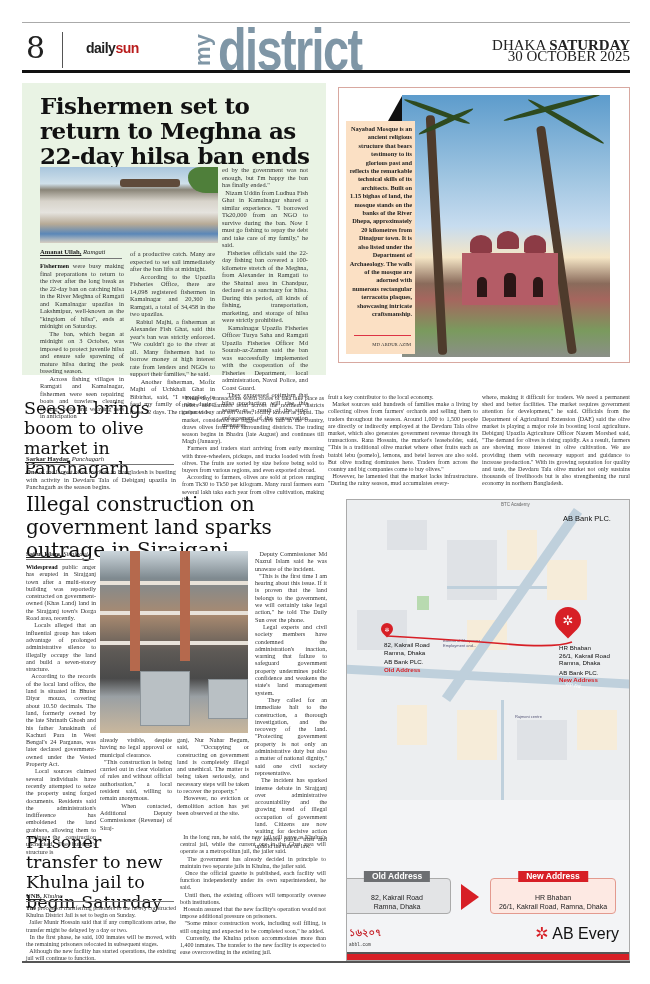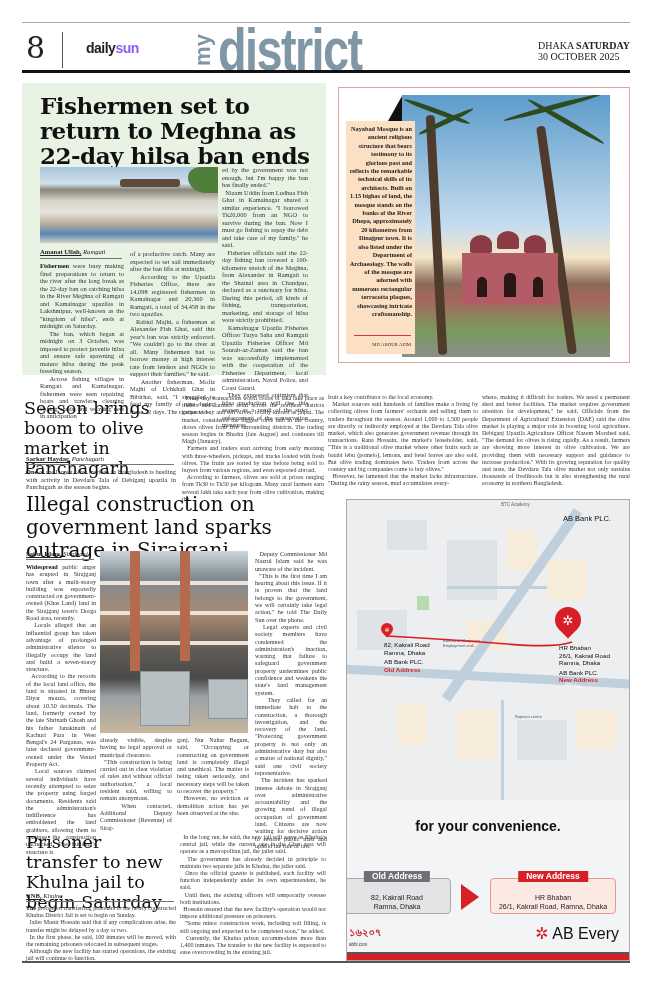--- a/index.html
+++ b/index.html
@@ -4,25 +4,25 @@
 <style>
   * { box-sizing: border-box; margin: 0; padding: 0; }
   html, body { width: 650px; height: 984px; background: #ffffff; overflow: hidden; }
   body { position: relative; font-family: "Liberation Serif", serif; color: #222; }
   .abs { position: absolute; }
   .topline { left: 22px; top: 22px; width: 608px; height: 1px; background: #aaa; }
   .pageno { left: 26px; top: 30px; font-size: 30px; font-family: "DejaVu Serif", serif; font-weight: 300; color: #222; }
   .vsep { left: 62px; top: 32px; width: 1px; height: 36px; background: #555; }
   .logo { left: 86px; top: 40px; font-family: "Liberation Sans", sans-serif; font-weight: bold; font-size: 14px; letter-spacing: -0.5px; }
   .logo .d { color: #222; }
-  .logo .s { color: #8b5cf6; }
+  .logo .s { color: #b91c1c; }
   .masthead { left: 192px; top: 20px; height: 56px; display: flex; align-items: flex-end; }
   .mast-my { font-family: "Liberation Sans", sans-serif; font-weight: bold; color: #7f96a6; font-size: 22px; transform: rotate(-90deg); transform-origin: center; width: 22px; height: 40px; display: flex; align-items: center; justify-content: center; margin-right: 4px; margin-bottom: 6px; }
   .mast-district { font-family: "Liberation Sans", sans-serif; font-weight: bold; color: #7f96a6; font-size: 60px; line-height: 52px; letter-spacing: -2px; transform: scaleX(0.78); transform-origin: left bottom; }
-  .dateline { right: 20px; top: 40px; font-size: 10px; line-height: 11px; color: #222; }
+  .dateline { right: 20px; top: 40px; text-align: right; font-size: 15px; line-height: 11px; color: #222; }
   .dateline b { font-weight: bold; }
   .thickline { left: 22px; top: 70px; width: 608px; height: 3px; background: #111; }
 
   
   .s1box { left: 22px; top: 83px; width: 304px; height: 292px; background: #e9f3e4; }
   .h1 { font-family: "DejaVu Serif", serif; font-weight: bold; color: #111; }
   .s1title { left: 40px; top: 93px; width: 286px; font-size: 23px; line-height: 25px; letter-spacing: -0.5px; }
   .s1photo { left: 40px; top: 167px; width: 178px; height: 76px; background: linear-gradient(180deg,#a9c6dd 0%,#cfe0ea 22%,#8a8578 30%,#d8d4cb 45%,#e5e3de 60%,#b7aa96 75%,#5a87b8 88%,#d7cfc2 100%); }
   .s1photo .boat { position:absolute; left:80px; top:12px; width:60px; height:8px; background:#5e4a3a; border-radius:3px; }
   .s1photo .tree { position:absolute; right:0; top:0; width:30px; height:26px; background:#4f7f3a; border-radius:40% 0 0 60%; }
@@ -67,21 +67,21 @@
   .pin { position:absolute; background:#d71f26; border-radius: 50% 50% 50% 0; transform: rotate(-45deg); }
   .pin span { position:absolute; left:0; right:0; top:0; bottom:0; display:flex; align-items:center; justify-content:center; color:#fff; transform: rotate(45deg); font-family: "DejaVu Sans", sans-serif; }
   .ad-headline { position:absolute; left:0; right:0; top:300px; text-align:center; color:#d71f26; font-family:"Liberation Sans",sans-serif; font-weight:bold; font-size:16px; letter-spacing:-0.3px; }
   .ad-sub { position:absolute; left:0; right:0; top:318px; text-align:center; color:#111; font-family:"Liberation Sans",sans-serif; font-weight:bold; font-size:14px; }
   .ad-body { position:absolute; left:10px; right:10px; top:339px; text-align:center; font-family:"Liberation Sans",sans-serif; font-size:7.3px; line-height:10px; color:#222; }
   .addr-box { position:absolute; top:378px; height:36px; border-radius: 4px; font-family:"Liberation Sans",sans-serif; font-size:7px; line-height:9px; text-align:center; padding-top:14px; color:#222; }
   .addr-tag { position:absolute; top:-8px; left:50%; transform: translateX(-50%); font-weight:bold; font-size:8.5px; color:#fff; padding:1px 8px; white-space: nowrap; }
   .arrow-r { position:absolute; left:114px; top:384px; width:0; height:0; border-top:13px solid transparent; border-bottom:13px solid transparent; border-left:18px solid #d71f26; }
   .ad-bottom { position:absolute; left:0; right:0; bottom:0; height:6px; background:#d71f26; }
   .ad-bottom2 { position:absolute; left:0; right:0; bottom:6px; height:2px; background:#555; }
-  .hotline { position:absolute; left:2px; top:425px; font-family:Liberation Sans, sans-serif; font-weight:bold; font-size:10px; color:#c41b22; }
+  .hotline { position:absolute; left:2px; top:425px; font-family:Liberation Mono, monospace; font-weight:bold; font-size:10px; color:#c41b22; }
   .hotline small { display:block; font-size:4.5px; color:#333; font-weight:normal; }
   .abbank { position:absolute; right:10px; top:424px; font-family:"Liberation Sans",sans-serif; font-size:16px; color:#111; display:flex; align-items:center; gap:4px; }
   .abbank .mark { color:#d71f26; font-size:16px; font-family:"DejaVu Sans",sans-serif; }
   .bottomline { left: 22px; top: 961px; width: 608px; height: 2px; background: #555; }
 </style>
 </head>
 <body>
 
 <div class="abs topline"></div>
 <div class="abs pageno">8</div>
@@ -234,21 +234,20 @@
       <div style="color:#d71f26;font-weight:bold;">Old Address</div>
     </div>
     <div class="ad-text" style="left:212px;top:144px;font-size:6.2px;line-height:7.5px;color:#111;">
       <div>HR Bhaban</div>
       <div>26/1, Kakrail Road</div>
       <div>Ramna, Dhaka</div>
       <div style="margin-top:2px;">AB Bank PLC.</div>
       <div style="color:#d71f26;font-weight:bold;">New Address</div>
     </div>
   </div>
-  <div class="ad-sub">for your convenience.</div>
   <div class="addr-box" style="left:-4px;width:108px;background:#e3e4e6;border:1px solid #aaa;">
     <div class="addr-tag" style="background:#6d6f72;">Old Address</div>
     <div>82, Kakrail Road</div>
     <div>Ramna, Dhaka</div>
   </div>
   <div class="arrow-r"></div>
   <div class="addr-box" style="left:143px;width:126px;background:#fde9e3;border:1px solid #e39a8f;">
     <div class="addr-tag" style="background:#d71f26;">New Address</div>
     <div>HR Bhaban</div>
     <div>26/1, Kakrail Road, Ramna, Dhaka</div>

